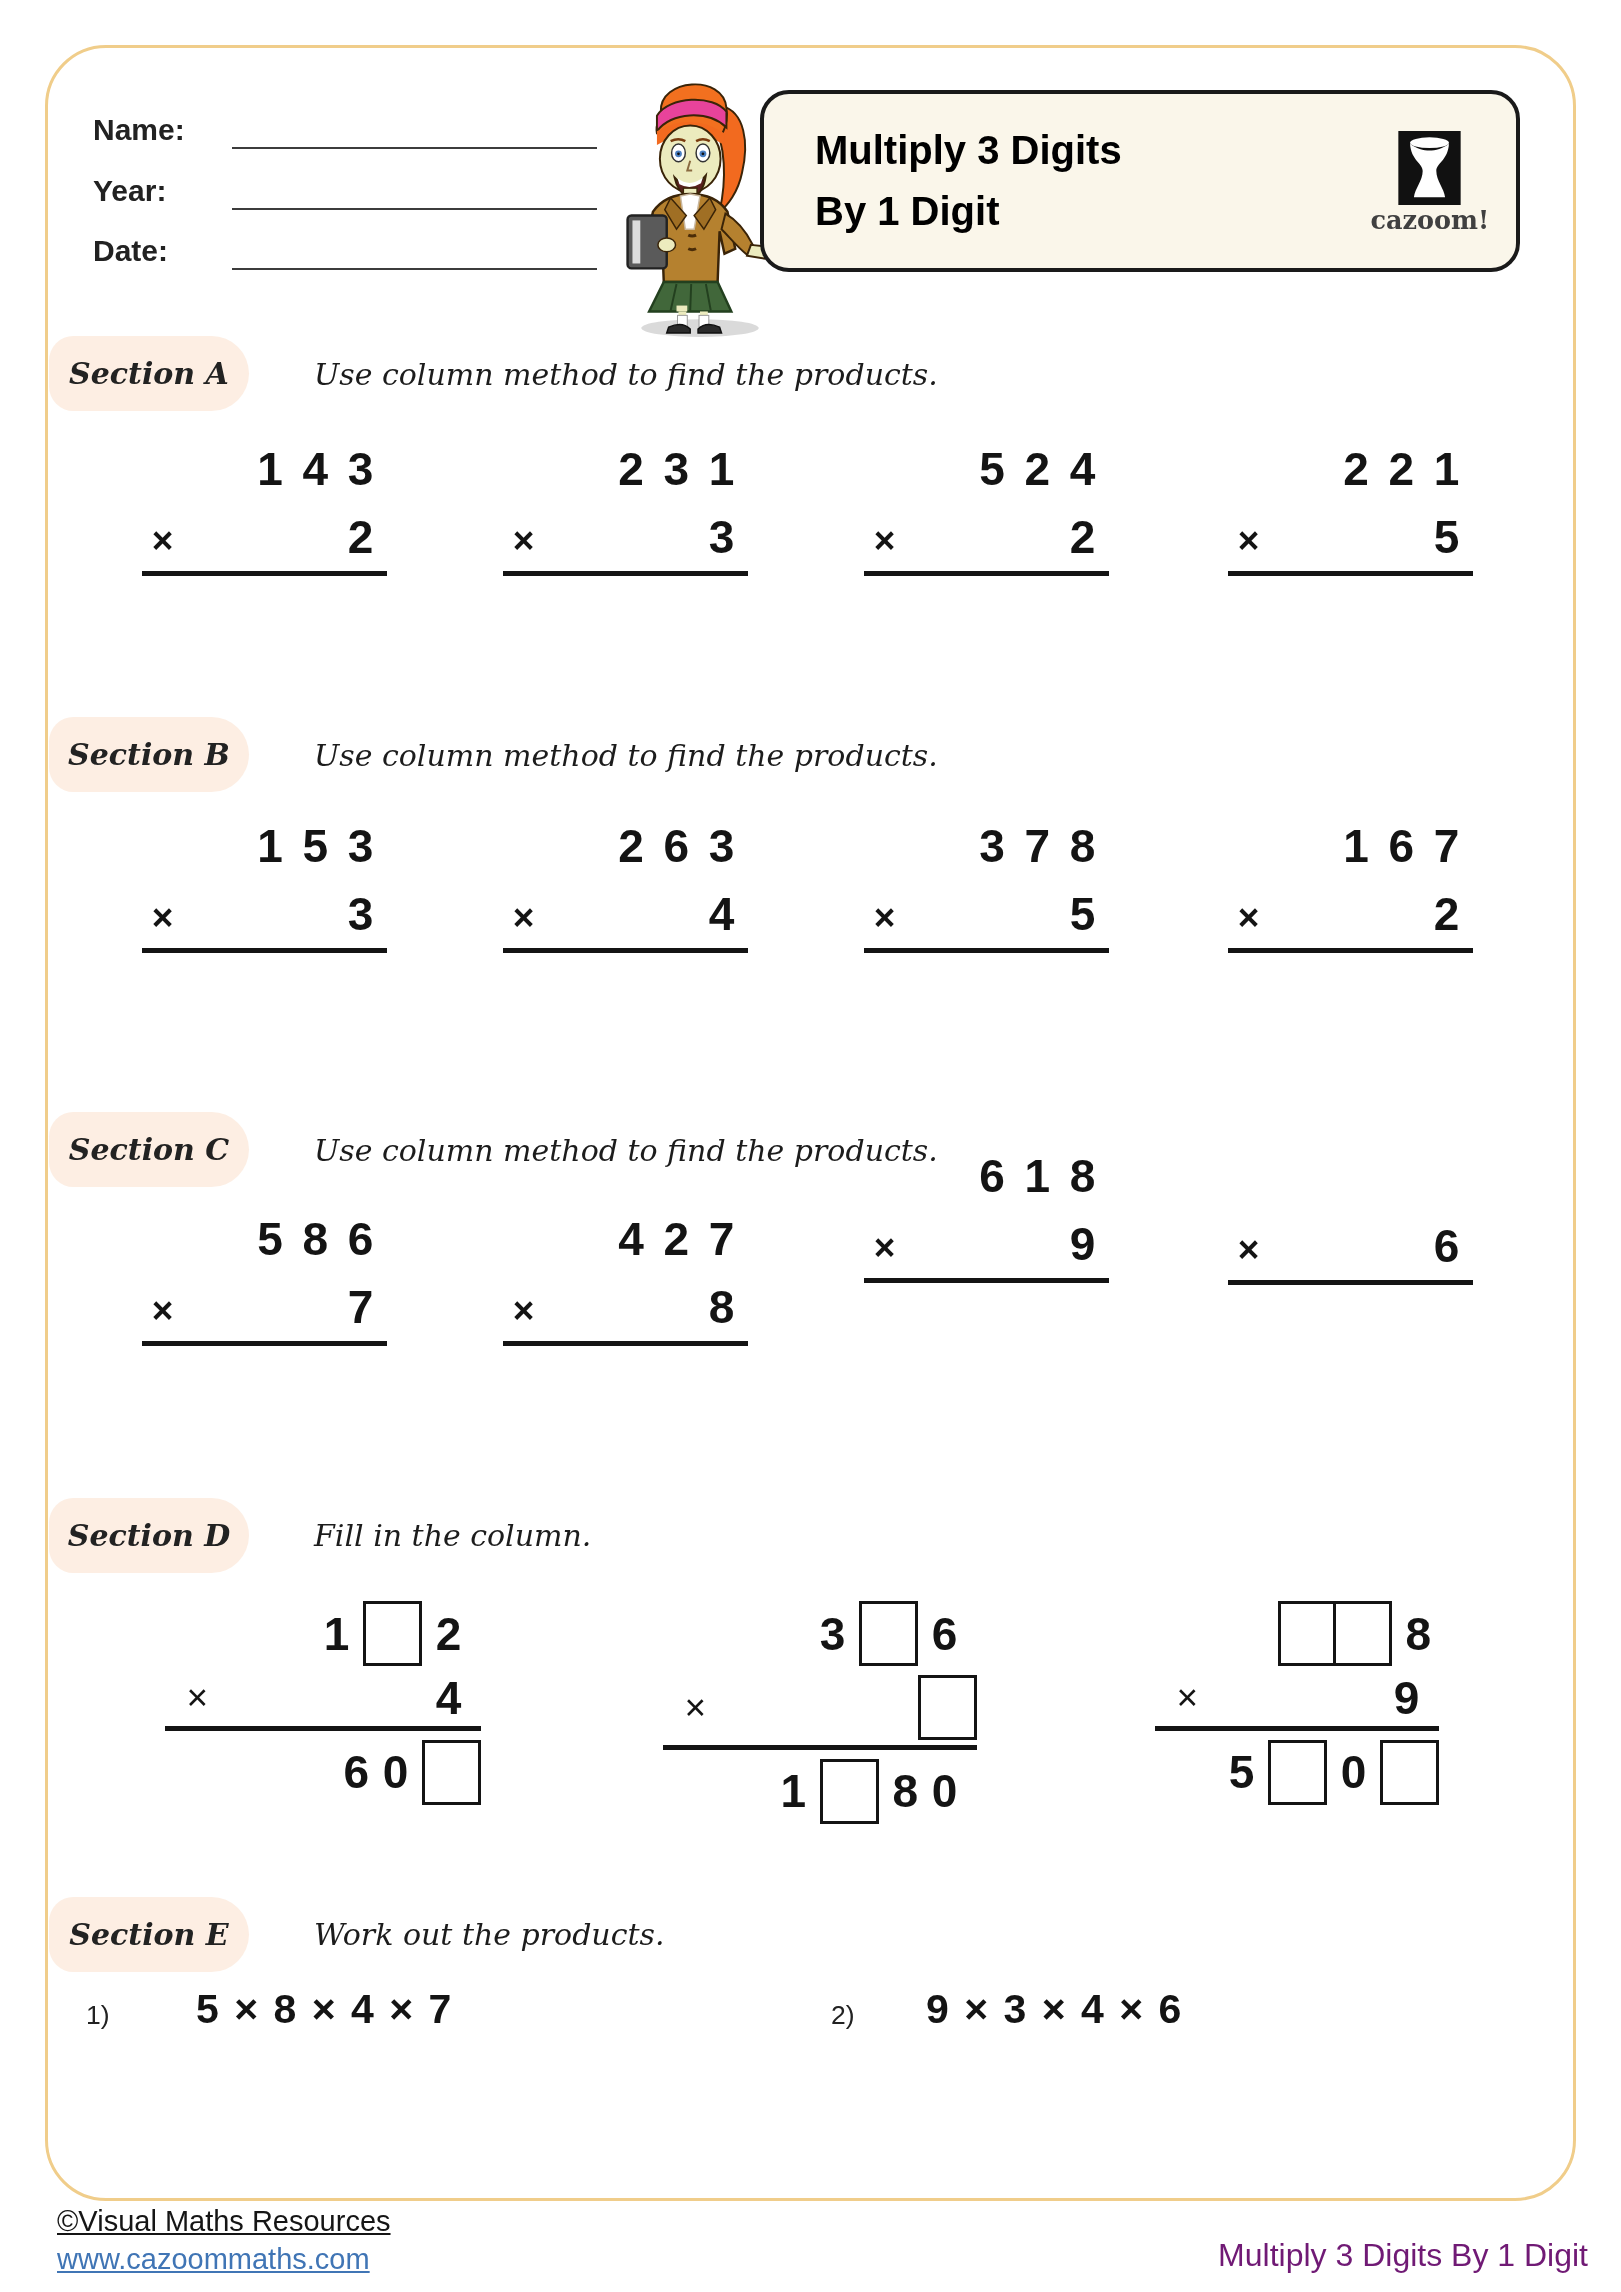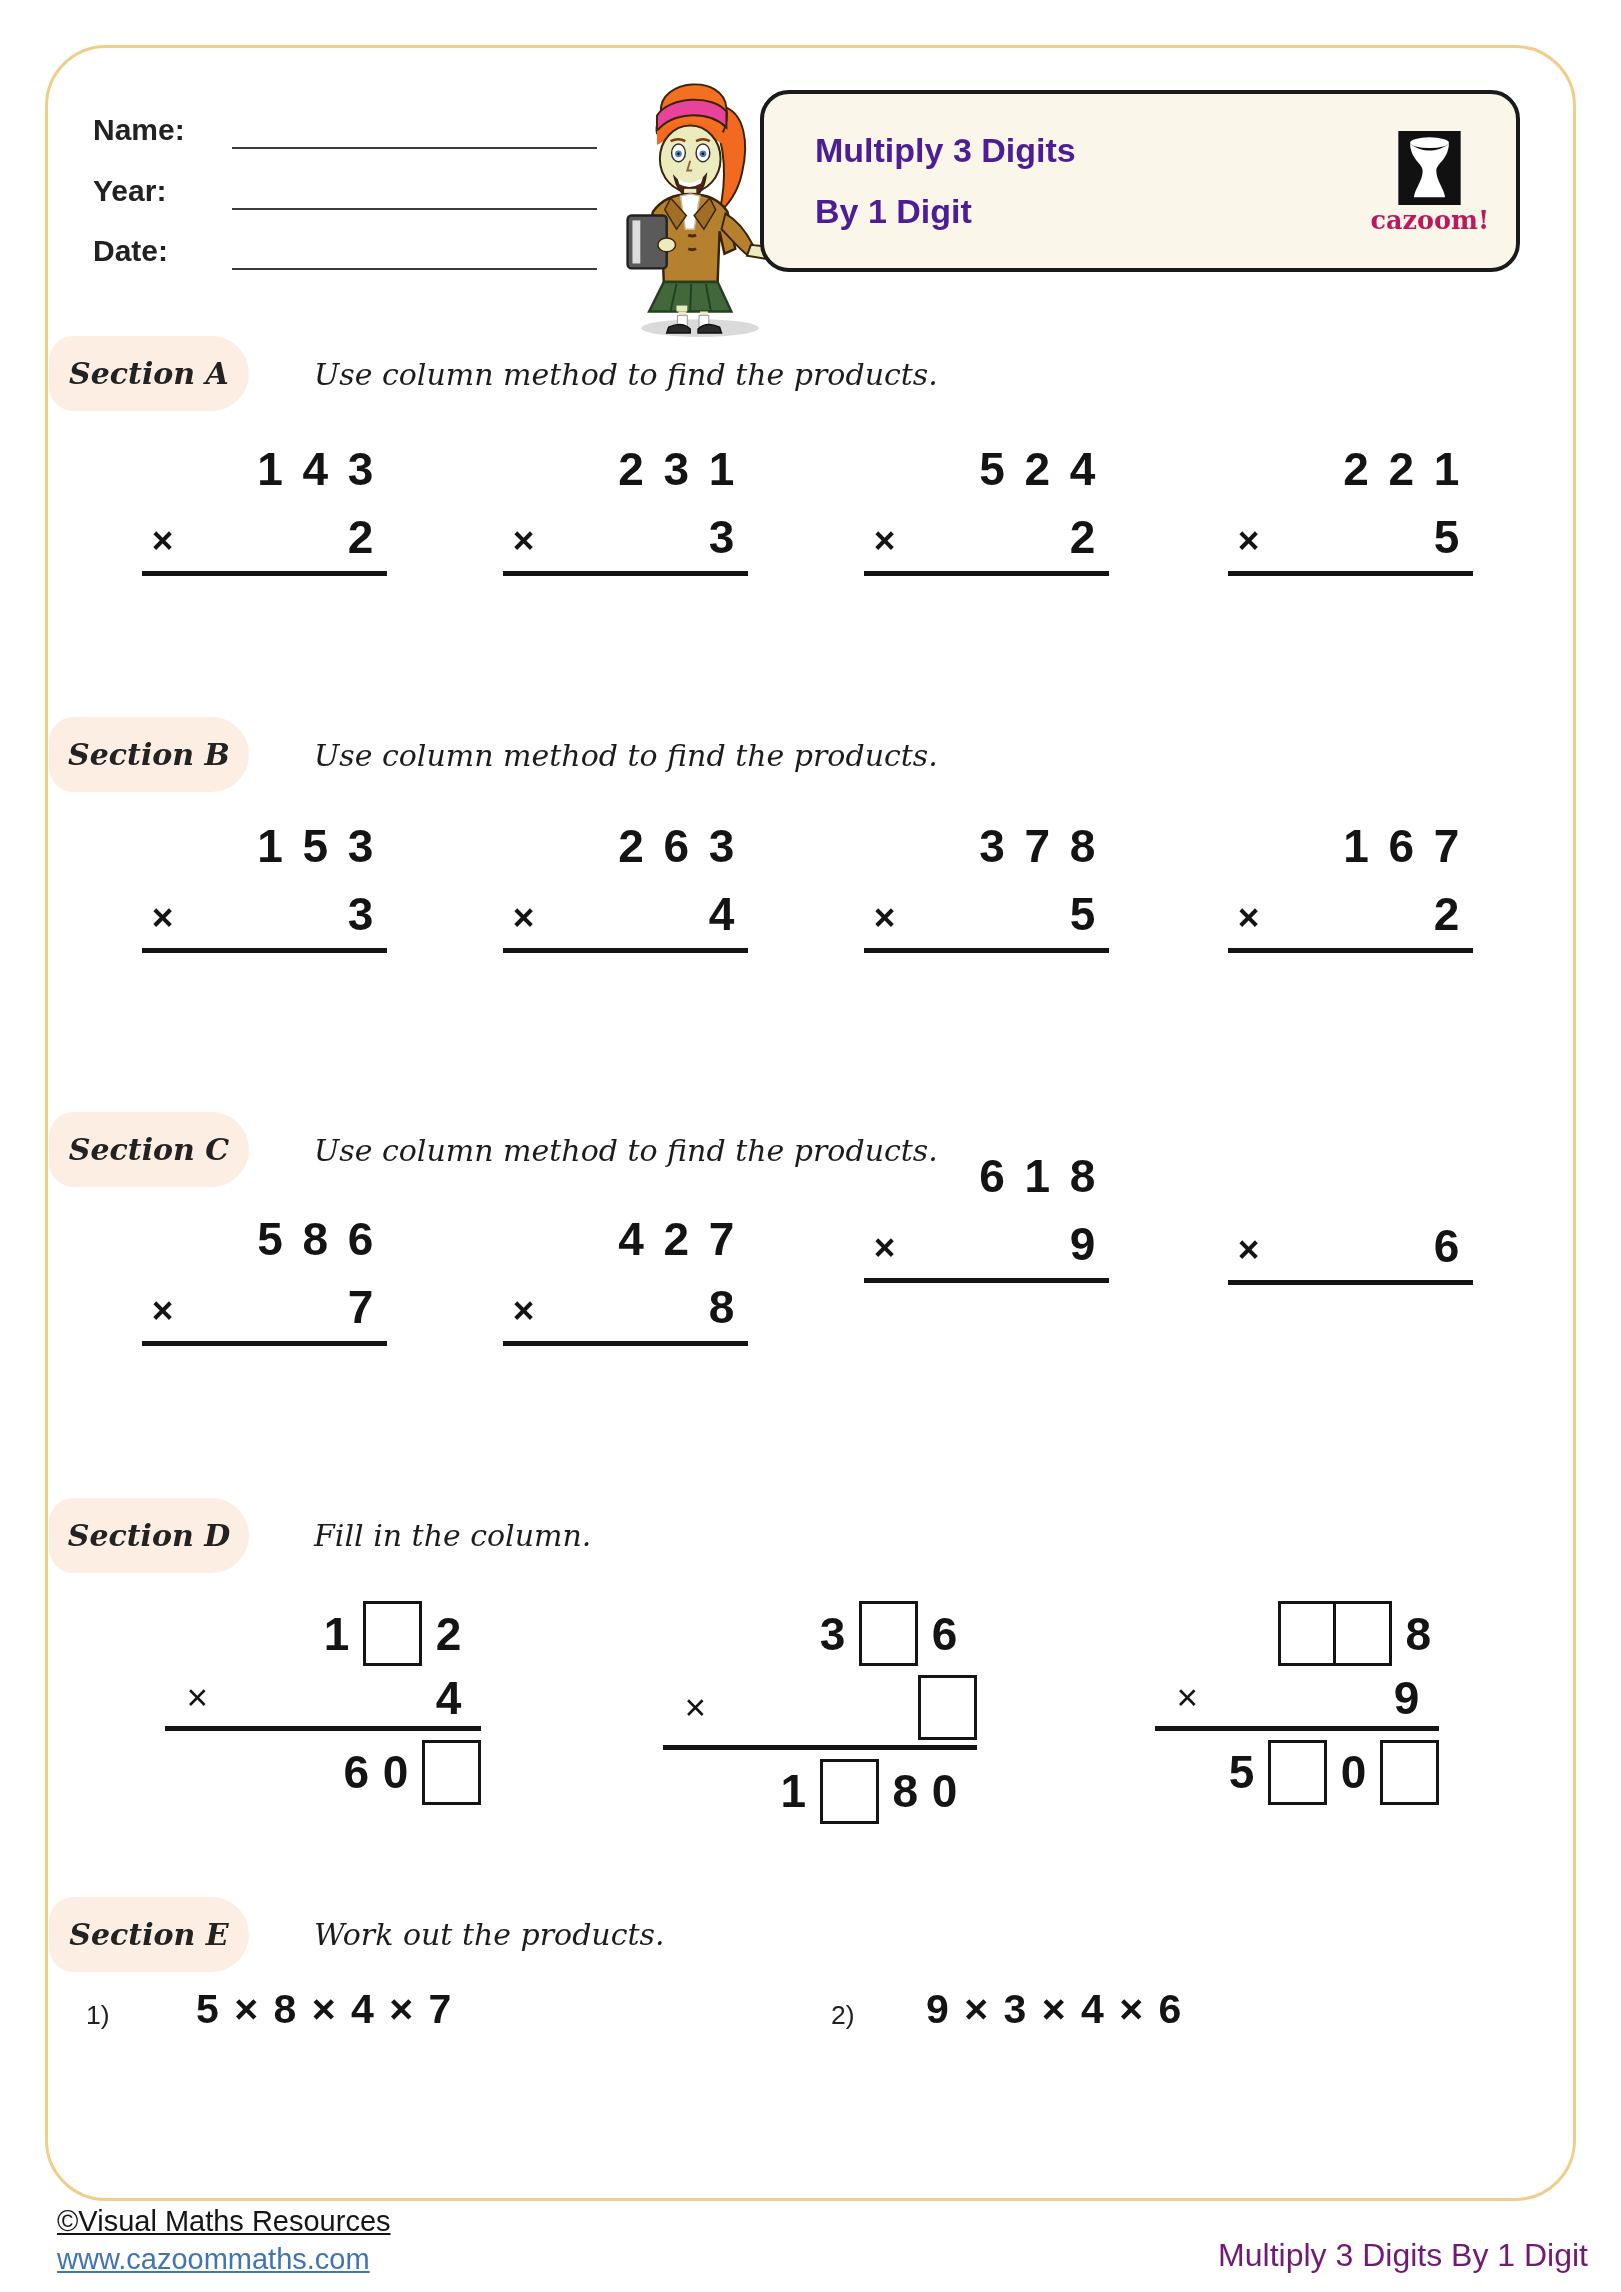--- a/index.html
+++ b/index.html
@@ -9,24 +9,24 @@
         border:3.9px solid #f0cd8a;border-radius:61px;box-sizing:border-box;}
   
   .field-row{position:absolute;left:93px;display:flex;align-items:flex-end;height:43px;}
   .field-label{font-size:30px;font-weight:bold;color:#222;width:139px;display:inline-block;line-height:39px;}
   .field-line{width:365px;border-bottom:2.9px solid #3c3c3c;height:39px;}
   
   .mascot{position:absolute;left:608px;top:49px;width:184px;height:286px;}
   
   .title-box{position:absolute;left:760px;top:90px;width:760px;height:182px;box-sizing:border-box;
         background:#faf6ea;border:4.9px solid #1a1a1a;border-radius:29px;}
-  .title-text{position:absolute;left:51px;top:25.5px;font-size:34px;font-weight:bold;line-height:61px;color:#4c1d95;}
+  .title-text{position:absolute;left:51px;top:25.5px;font-size:40px;font-weight:bold;line-height:61px;color:#000000;}
   .logo{position:absolute;right:19.6px;top:37px;width:133px;text-align:center;}
   .logo-mark{width:63px;height:74px;margin:0 auto;}
-  .logo-word{font-family:"DejaVu Serif",serif;font-weight:bold;font-size:25.5px;margin-top:0px;color:#be185d;}
+  .logo-word{font-family:"DejaVu Serif",serif;font-weight:bold;font-size:25.5px;margin-top:0px;color:#404040;}
   
   #sections{position:absolute;left:0;top:0;width:100%;height:100%;text-decoration:underline;}
   .pill{position:absolute;left:49px;width:200px;height:75px;background:#fdeee3;
         border-radius:25.5px 39px 39px 25.5px;display:flex;align-items:center;justify-content:center;}
   .pill-label{font-family:"DejaVu Serif",serif;font-style:italic;font-weight:bold;font-size:30px;color:#222;}
   .instruction{position:absolute;left:314px;font-family:"DejaVu Serif",serif;font-style:italic;
         font-size:30px;color:#1c1c1c;line-height:37px;}
   
   .colprob{position:absolute;width:245px;}
   .cp-top{height:61px;text-align:right;padding-right:13.7px;font-size:46px;font-weight:bold;line-height:61px;}

